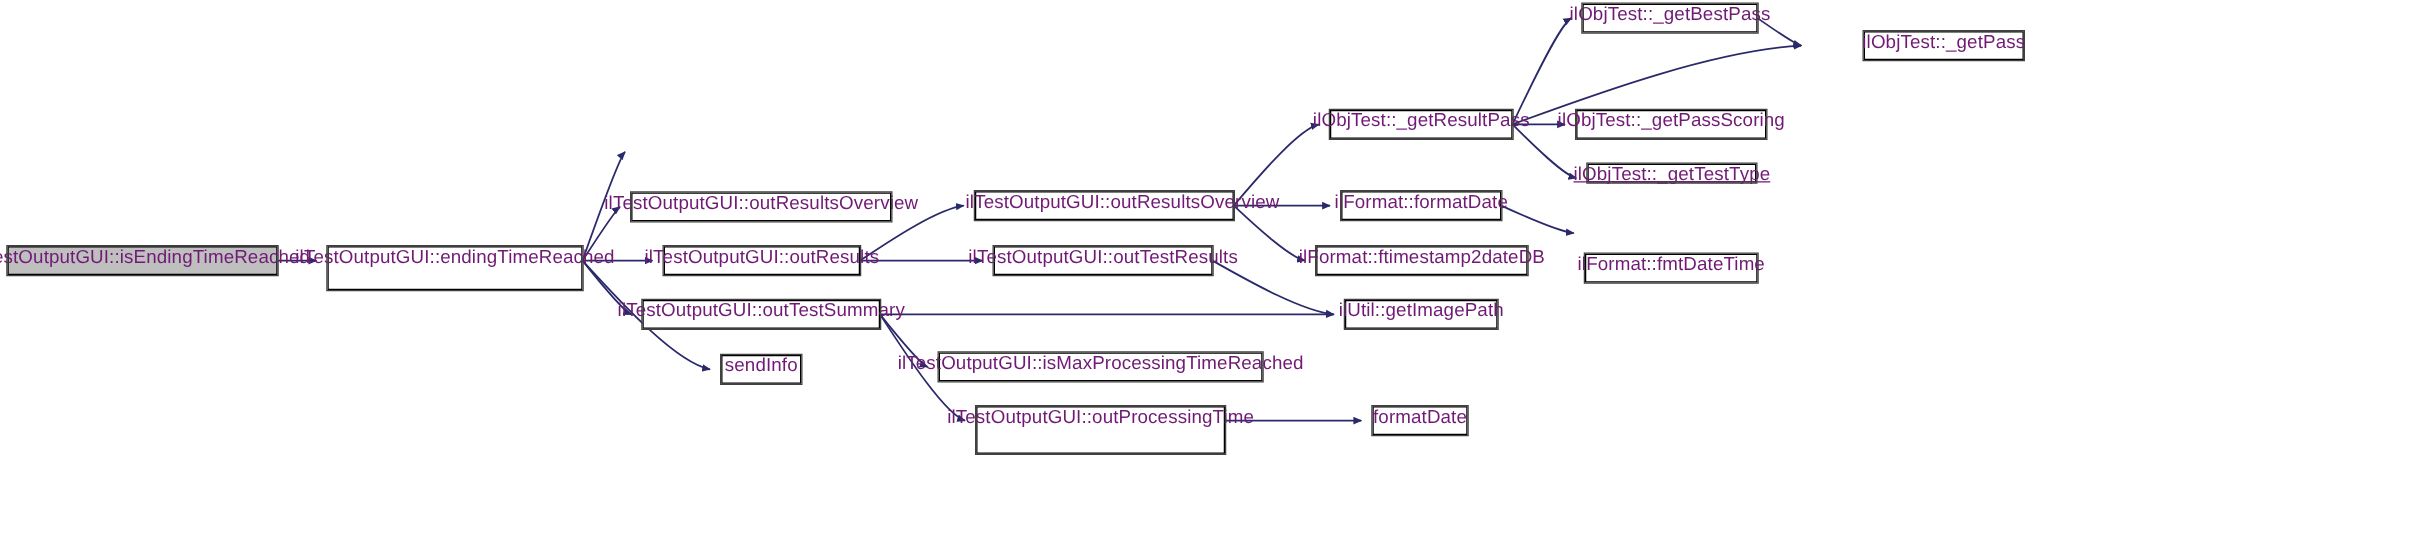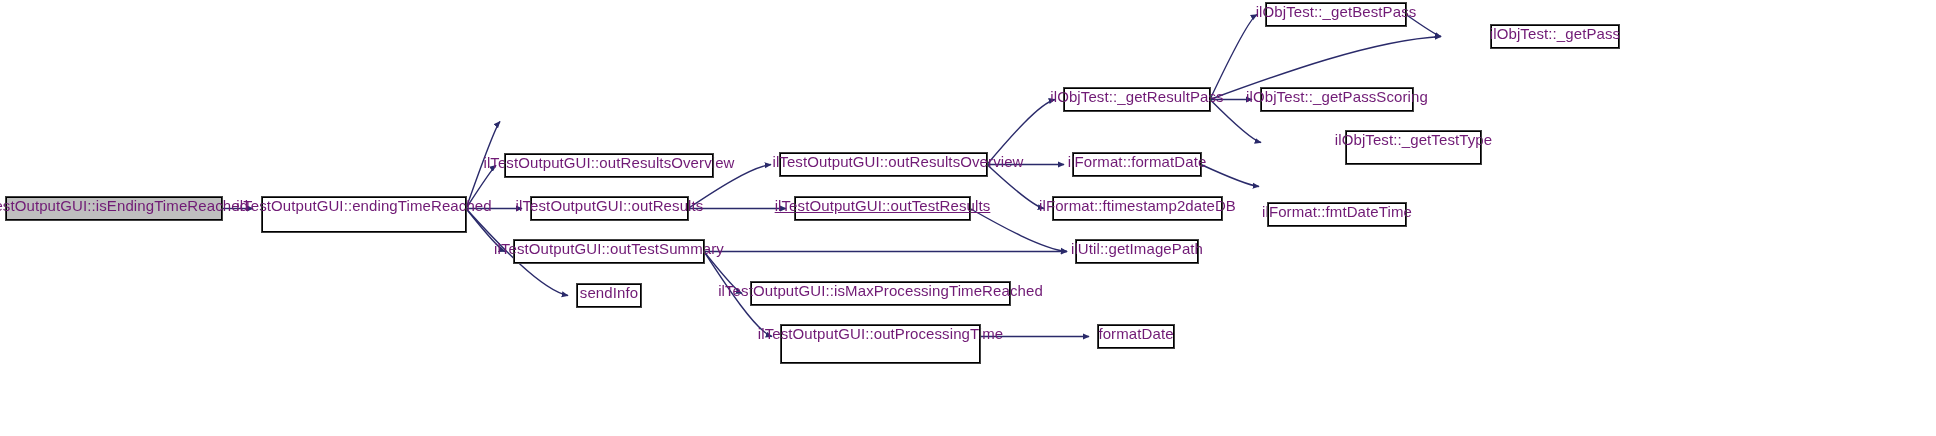--- a/index.html
+++ b/index.html
@@ -95,21 +95,21 @@
     </div>
     <div class="node" style="left: 514px; top: 240px; width: 190px; height: 23px;">
       <span class="node-label">ilTestOutputGUI::outTestSummary</span>
     </div>
     <div class="node" style="left: 577px; top: 284px; width: 64px; height: 23px;">
       <span class="node-label">sendInfo</span>
     </div>
     <div class="node" style="left: 780px; top: 153px; width: 207px; height: 23px; padding-left: 29px;">
       <span class="node-label">ilTestOutputGUI::outResultsOverview</span>
     </div>
-    <div class="node" style="left: 795px; top: 197px; width: 175px; height: 23px; text-decoration: underline;">
+    <div class="node" style="left: 795px; top: 197px; width: 175px; height: 23px;">
       <span class="node-label">ilTestOutputGUI::outTestResults</span>
     </div>
     <div class="node" style="left: 751px; top: 282px; width: 259px; height: 23px;">
       <span class="node-label">ilTestOutputGUI::isMaxProcessingTimeReached</span>
     </div>
     <div class="node" style="left: 781px; top: 325px; width: 199px; height: 38px;">
       <span class="node-label">ilTestOutputGUI::outProcessingTime</span>
     </div>
     <div class="node" style="left: 1064px; top: 88px; width: 146px; height: 23px;">
       <span class="node-label">ilObjTest::_getResultPass</span>
@@ -125,21 +125,21 @@
     </div>
     <div class="node" style="left: 1098px; top: 325px; width: 76px; height: 23px;">
       <span class="node-label">formatDate</span>
     </div>
     <div class="node" style="left: 1266px; top: 3px; width: 140px; height: 23px;">
       <span class="node-label">ilObjTest::_getBestPass</span>
     </div>
     <div class="node" style="left: 1261px; top: 88px; width: 152px; height: 23px;">
       <span class="node-label">ilObjTest::_getPassScoring</span>
     </div>
-    <div class="node" style="left: 1346px; top: 131px; width: 135px; height: 33px;">
+    <div class="node" style="left: 1270px; top: 131px; width: 135px; height: 15px; text-decoration: underline;">
       <span class="node-label">ilObjTest::_getTestType</span>
     </div>
     <div class="node" style="left: 1268px; top: 175px; width: 138px; height: 23px; margin-top: 28px;">
       <span class="node-label">ilFormat::fmtDateTime</span>
     </div>
     <div class="node" style="left: 1450px; top: 25px; width: 128px; height: 23px; margin-left: 41px;">
       <span class="node-label">ilObjTest::_getPass</span>
     </div>
   </div>
 

